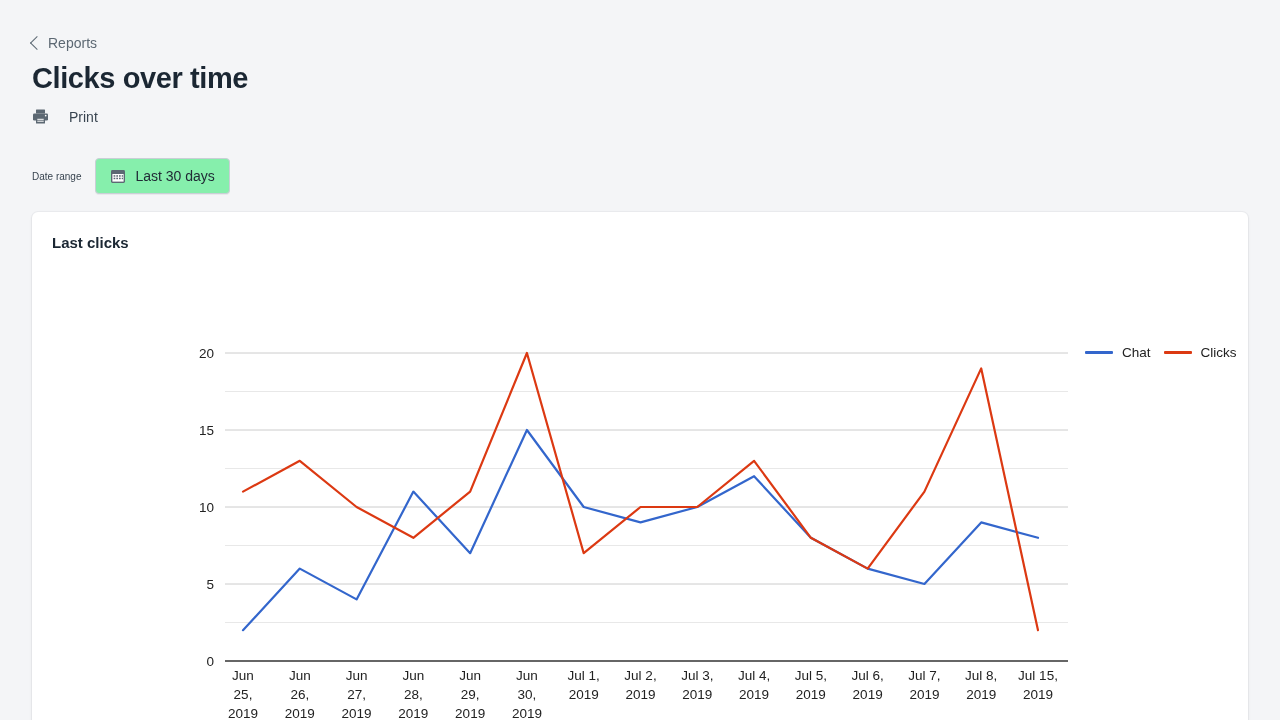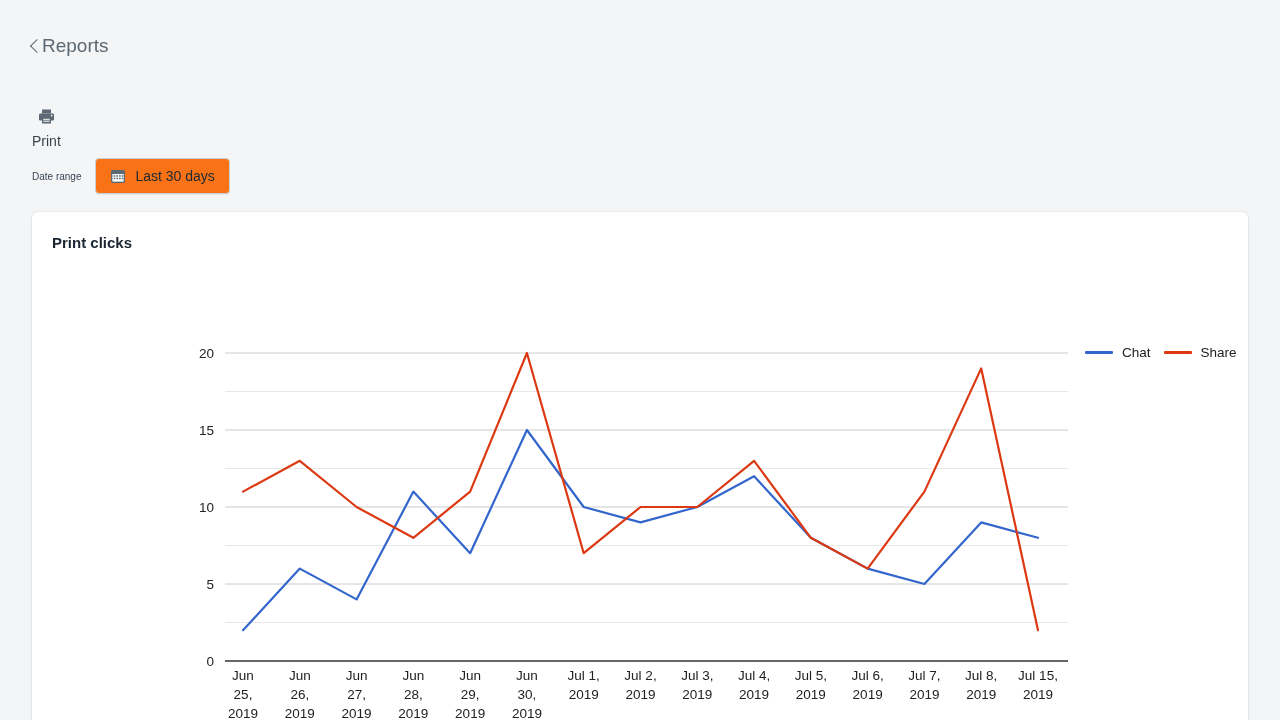--- a/index.html
+++ b/index.html
@@ -21,21 +21,22 @@
     height: 720px;
   }
 
   
   .breadcrumb {
     position: absolute;
     left: 32px;
     top: 35px;
     display: flex;
     align-items: center;
-    font-size: 19px;
+    gap: 6px;
+    font-size: 14px;
     color: #5c6873;
     cursor: pointer;
   }
   .breadcrumb .chev {
     display: inline-block;
     width: 9px;
     height: 9px;
     border-left: 1.6px solid #5c6873;
     border-bottom: 1.6px solid #5c6873;
     transform: rotate(45deg);
@@ -53,25 +54,24 @@
     color: #1b2733;
   }
 
   
   .print-row {
     position: absolute;
     left: 32px;
     top: 108px;
     display: flex;
     align-items: center;
-    gap: 8px;
+    gap: 20px;
     font-size: 14px;
     color: #384450;
     cursor: pointer;
-    flex-direction: column;
   }
   .printer-icon { display: block; }
 
   
   .daterange-row {
     position: absolute;
     left: 32px;
     top: 158px;
     display: flex;
     align-items: center;
@@ -80,21 +80,21 @@
   .daterange-label {
     font-size: 10px;
     color: #384450;
   }
   .daterange-btn {
     display: flex;
     align-items: center;
     gap: 9px;
     height: 36px;
     padding: 0 14px;
-    background: #f97316;
+    background: #86efac;
     border: 1px solid #c9cfd6;
     border-radius: 4px;
     box-shadow: 0 1px 0 rgba(22,29,37,0.05);
     font-size: 14px;
     color: #212b36;
     cursor: pointer;
     box-sizing: border-box;
   }
   .cal-icon { display: block; }
 
@@ -157,20 +157,21 @@
 </head>
 <body>
 
 <div class="page">
 
   <div class="breadcrumb">
     <span class="chev"></span>
     <span>Reports</span>
   </div>
 
+  <div class="page-title">Clicks over time</div>
 
   <div class="print-row">
     <svg class="printer-icon" width="17" height="17" viewBox="0 0 17 17">
       <rect x="4" y="1.5" width="9" height="4" rx="0.5" fill="#5c6873"></rect>
       <rect x="1" y="5.5" width="15" height="7" rx="1.3" fill="#5c6873"></rect>
       <rect x="4" y="9.5" width="9" height="6" rx="0.5" fill="#5c6873"></rect>
       <rect x="5.3" y="10.8" width="6.4" height="1" fill="#ffffff"></rect>
       <rect x="5.3" y="12.7" width="6.4" height="1" fill="#ffffff"></rect>
       <circle cx="13.7" cy="7.6" r="0.85" fill="#ffffff"></circle>
     </svg>
@@ -190,21 +191,21 @@
         <rect x="3.6" y="9.7" width="1.7" height="1.5" fill="#5c6873"></rect>
         <rect x="6.3" y="9.7" width="1.7" height="1.5" fill="#5c6873"></rect>
         <rect x="9.0" y="9.7" width="1.7" height="1.5" fill="#5c6873"></rect>
         <rect x="11.7" y="9.7" width="1.3" height="1.5" fill="#5c6873"></rect>
       </svg>
       <span>Last 30 days</span>
     </button>
   </div>
 
   <div class="card">
-    <div class="card-title">Print clicks</div>
+    <div class="card-title">Last clicks</div>
 
     <div class="chart-wrap">
       <svg class="chart-svg" id="chart-svg" width="1216" height="520" viewBox="0 0 1216 520">
           <line x1="193" x2="1036" y1="410.5" y2="410.5" stroke="#e8e8e8" stroke-width="1"></line>
           <line x1="193" x2="1036" y1="333.5" y2="333.5" stroke="#e8e8e8" stroke-width="1"></line>
           <line x1="193" x2="1036" y1="256.5" y2="256.5" stroke="#e8e8e8" stroke-width="1"></line>
           <line x1="193" x2="1036" y1="179.5" y2="179.5" stroke="#e8e8e8" stroke-width="1"></line>
           <text x="182" y="454" text-anchor="end" font-family="&quot;Liberation Sans&quot;, sans-serif" font-size="13.5" fill="#222222">0</text>
           <line x1="193" x2="1036" y1="372" y2="372" stroke="#cccccc" stroke-width="1"></line>
           <text x="182" y="377" text-anchor="end" font-family="&quot;Liberation Sans&quot;, sans-serif" font-size="13.5" fill="#222222">5</text>
@@ -285,19 +286,19 @@
           <polyline points="211,279.6 267.7857142857143,248.79999999999998 324.57142857142856,295 381.3571428571429,325.8 438.1428571428571,279.6 494.92857142857144,141 551.7142857142858,341.2 608.5,295 665.2857142857142,295 722.0714285714286,248.79999999999998 778.8571428571429,325.8 835.6428571428571,356.6 892.4285714285714,279.6 949.2142857142857,156.40000000000003 1006,418.2" fill="none" stroke="#dc3912" stroke-width="2.2" stroke-linejoin="round" stroke-linecap="round"></polyline>
         </svg>
 
       <div class="legend" id="legend">
           <div class="legend-item">
             <span class="legend-swatch" style="background: rgb(51, 102, 204);"></span>
             <span class="legend-text">Chat</span>
           </div>
           <div class="legend-item">
             <span class="legend-swatch" style="background: rgb(220, 57, 18);"></span>
-            <span class="legend-text">Share</span>
+            <span class="legend-text">Clicks</span>
           </div>
         </div>
     </div>
   </div>
 
 </div>
 
 </body></html>

